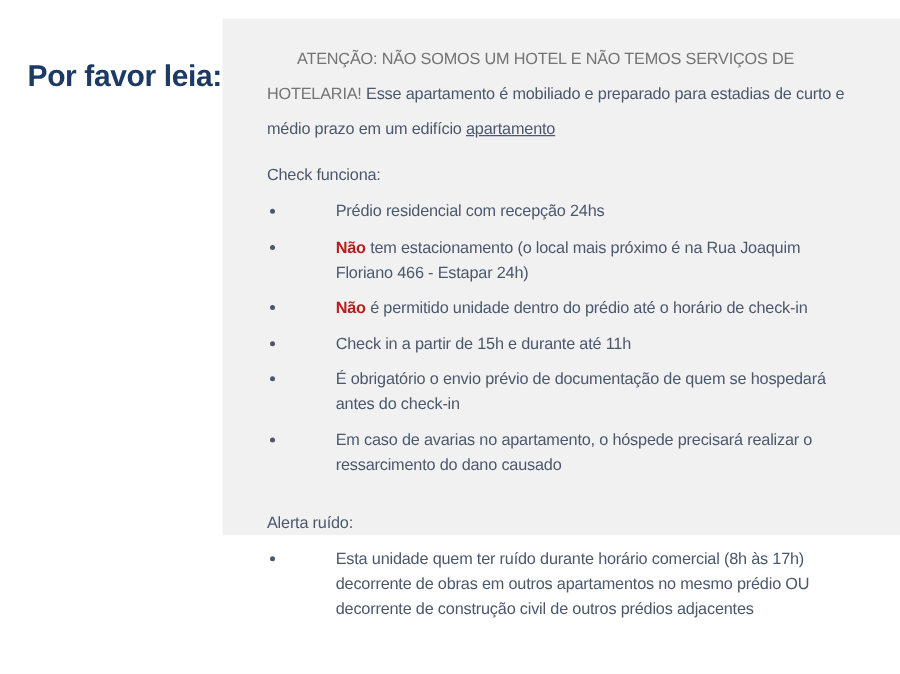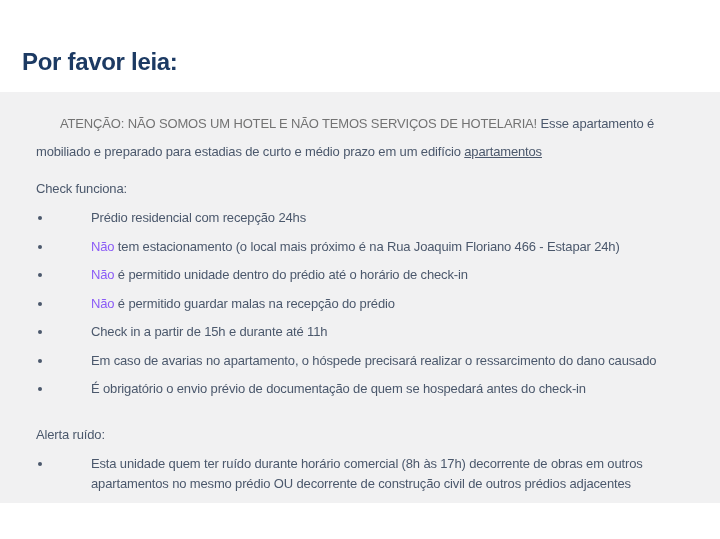--- a/index.html
+++ b/index.html
@@ -6,21 +6,21 @@
   html, body { width: 720px; height: 539px; }
   body {
     font-family: "Liberation Sans", sans-serif;
     background: #ffffff;
     overflow: hidden;
   }
   .page {
     width: 720px;
     height: 428px;
     display: flex;
-    flex-direction: column;
+    flex-direction: row;
     background: #ffffff;
   }
   .title {
     margin: 47px 0 0 22px;
     font-size: 24px;
     line-height: 30px;
     font-weight: 700;
     letter-spacing: -0.3px;
     color: #1c3a63;
   }
@@ -62,68 +62,64 @@
   .dot {
     flex: 0 0 auto;
     width: 4px;
     height: 4px;
     border-radius: 50%;
     background: #4b586c;
     margin: 8px 9px 0 0;
   }
   .li-text { flex: 1; }
   .li-text strong {
-    color: #8b5cf6;
-    font-weight: 400;
+    color: #b91c1c;
+    font-weight: 700;
   }
 </style>
 </head>
 <body>
 
 <div class="page">
   <h1 class="title">Por favor leia:</h1>
   <div class="card">
-    <p class="intro"><strong>ATENÇÃO: NÃO SOMOS UM HOTEL E NÃO TEMOS SERVIÇOS DE HOTELARIA!</strong><span> Esse apartamento é mobiliado e preparado para estadias de curto e médio prazo em um edifício </span><span class="underline">apartamentos</span></p>
+    <p class="intro"><strong>ATENÇÃO: NÃO SOMOS UM HOTEL E NÃO TEMOS SERVIÇOS DE HOTELARIA!</strong><span> Esse apartamento é mobiliado e preparado para estadias de curto e médio prazo em um edifício </span><span class="underline">apartamento</span></p>
     <div id="sections">
   <section class="section">
     <p class="section-heading">Check funciona:</p>
     <ul class="bullet-list">
   <li class="bullet-item">
     <span class="dot"></span>
     <span class="li-text"><strong></strong><span>Prédio residencial com recepção 24hs</span></span>
   </li>
 
   <li class="bullet-item">
     <span class="dot"></span>
     <span class="li-text"><strong>Não</strong><span> tem estacionamento (o local mais próximo é na Rua Joaquim Floriano 466 - Estapar 24h)</span></span>
   </li>
 
   <li class="bullet-item">
     <span class="dot"></span>
     <span class="li-text"><strong>Não</strong><span> é permitido unidade dentro do prédio até o horário de check-in</span></span>
   </li>
 
-  <li class="bullet-item">
-    <span class="dot"></span>
-    <span class="li-text"><strong>Não</strong><span> é permitido guardar malas na recepção do prédio</span></span>
-  </li>
 
   <li class="bullet-item">
     <span class="dot"></span>
     <span class="li-text"><strong></strong><span>Check in a partir de 15h e durante até 11h</span></span>
   </li>
 
   <li class="bullet-item">
     <span class="dot"></span>
-    <span class="li-text"><strong></strong><span>Em caso de avarias no apartamento, o hóspede precisará realizar o ressarcimento do dano causado</span></span>
+    <span class="li-text"><strong></strong><span>É obrigatório o envio prévio de documentação de quem se hospedará antes do check-in</span></span>
   </li>
 
   <li class="bullet-item">
     <span class="dot"></span>
-    <span class="li-text"><strong></strong><span>É obrigatório o envio prévio de documentação de quem se hospedará antes do check-in</span></span>
+    <span class="li-text"><strong></strong><span>Em caso de avarias no apartamento, o hóspede precisará realizar o ressarcimento do dano causado</span></span>
   </li>
 </ul>
   </section>
 
   <section class="section">
     <p class="section-heading">Alerta ruído:</p>
     <ul class="bullet-list">
   <li class="bullet-item">
     <span class="dot"></span>
     <span class="li-text"><strong></strong><span>Esta unidade quem ter ruído durante horário comercial (8h às 17h) decorrente de obras em outros apartamentos no mesmo prédio OU decorrente de construção civil de outros prédios adjacentes</span></span>

